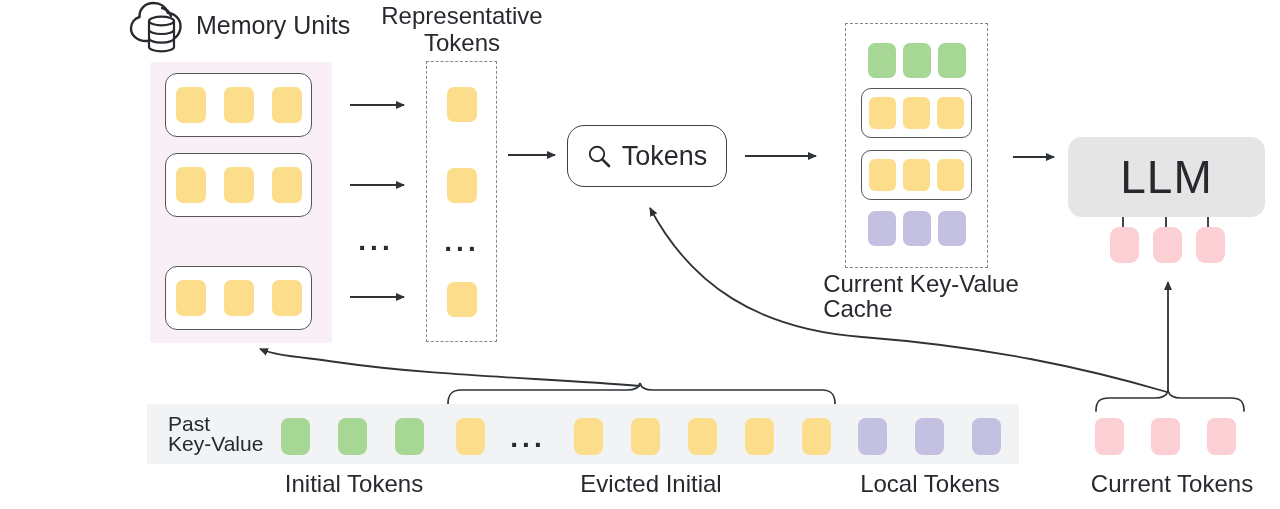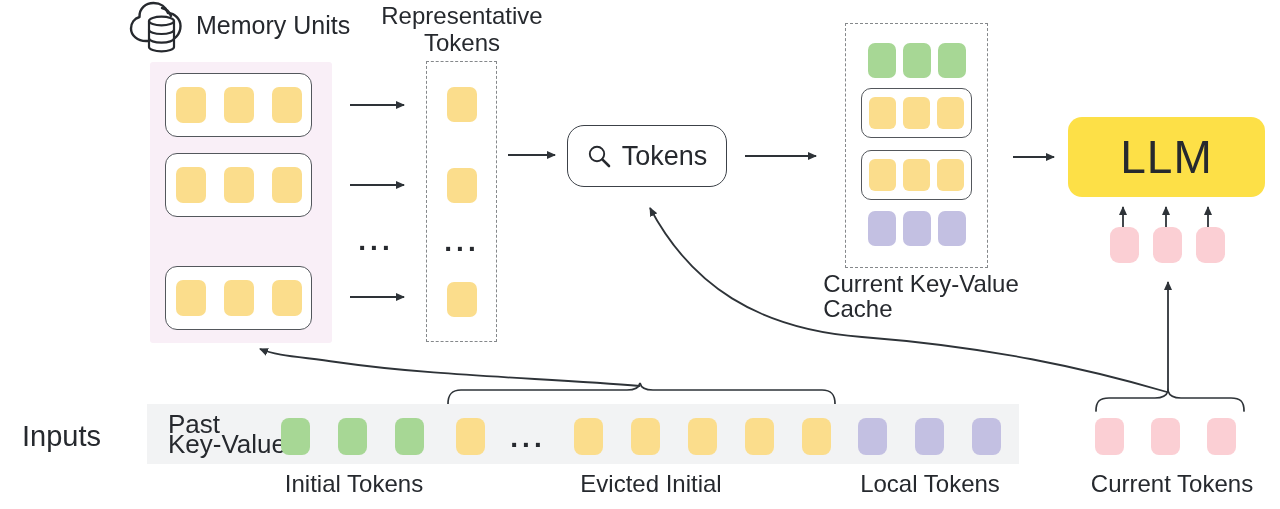--- a/index.html
+++ b/index.html
@@ -38,21 +38,21 @@
     display:flex;align-items:center;justify-content:center;gap:7px;box-sizing:border-box;}
   .cache-unit .token{width:27px;height:32px;border-radius:6px;}
 
   .llm-box{left:1068px;top:117px;width:197px;height:80px;border-radius:14px;
     display:flex;align-items:center;justify-content:center;font-size:46px;letter-spacing:1px;}
 
   .llm-in{left:1110px;top:227px;display:flex;gap:14px;}
   .llm-in .token{width:29px;height:36px;border-radius:9px;}
 
   .strip{left:147px;top:404px;width:872px;height:60px;}
-  .pkv-label{position:absolute;left:21px;top:10px;font-size:26px;line-height:20px;white-space:pre-line;}
+  .pkv-label{position:absolute;left:21px;top:10px;font-size:21px;line-height:20px;white-space:pre-line;}
   .strip-group{position:absolute;top:14px;display:flex;gap:28px;}
   .strip-group .token{width:29px;height:37px;border-radius:8px;}
   .cur-group{left:1095px;top:418px;display:flex;gap:27px;}
   .cur-group .token{width:29px;height:37px;border-radius:8px;}
 
   .cloud-icon{left:125px;top:0px;width:70px;height:57px;}
 </style>
 </head>
 <body>
 
@@ -175,31 +175,30 @@
       </div>
     <div class="cache-row" style="left:22px;top:187px;">
         <div class="token" style="background: rgb(195, 192, 226);"></div>
         <div class="token" style="background: rgb(195, 192, 226);"></div>
         <div class="token" style="background: rgb(195, 192, 226);"></div>
       </div>
   </div>
   <div class="label lbl-cache">Current Key-Value
 Cache</div>
 
-  <div class="abs llm-box" style="background: #fde047;">
+  <div class="abs llm-box" style="background: #e5e5e5; margin-top: 20px;">
     <span>LLM</span>
   </div>
 
   <div class="abs llm-in">
       <div class="token" style="background: rgb(251, 207, 212);"></div>
       <div class="token" style="background: rgb(251, 207, 212);"></div>
       <div class="token" style="background: rgb(251, 207, 212);"></div>
     </div>
 
-  <div class="label lbl-inputs">Inputs</div>
   <div class="abs strip" style="background: rgb(242, 243, 244);">
     <div class="pkv-label">Past
 Key-Value</div>
     <div class="strip-group" style="left:134px;">
         <div class="token" style="background: rgb(167, 215, 149);"></div>
         <div class="token" style="background: rgb(167, 215, 149);"></div>
         <div class="token" style="background: rgb(167, 215, 149);"></div>
       </div>
     <div class="strip-group" style="left:309px;">
         <div class="token" style="background: rgb(251, 221, 140);"></div>

